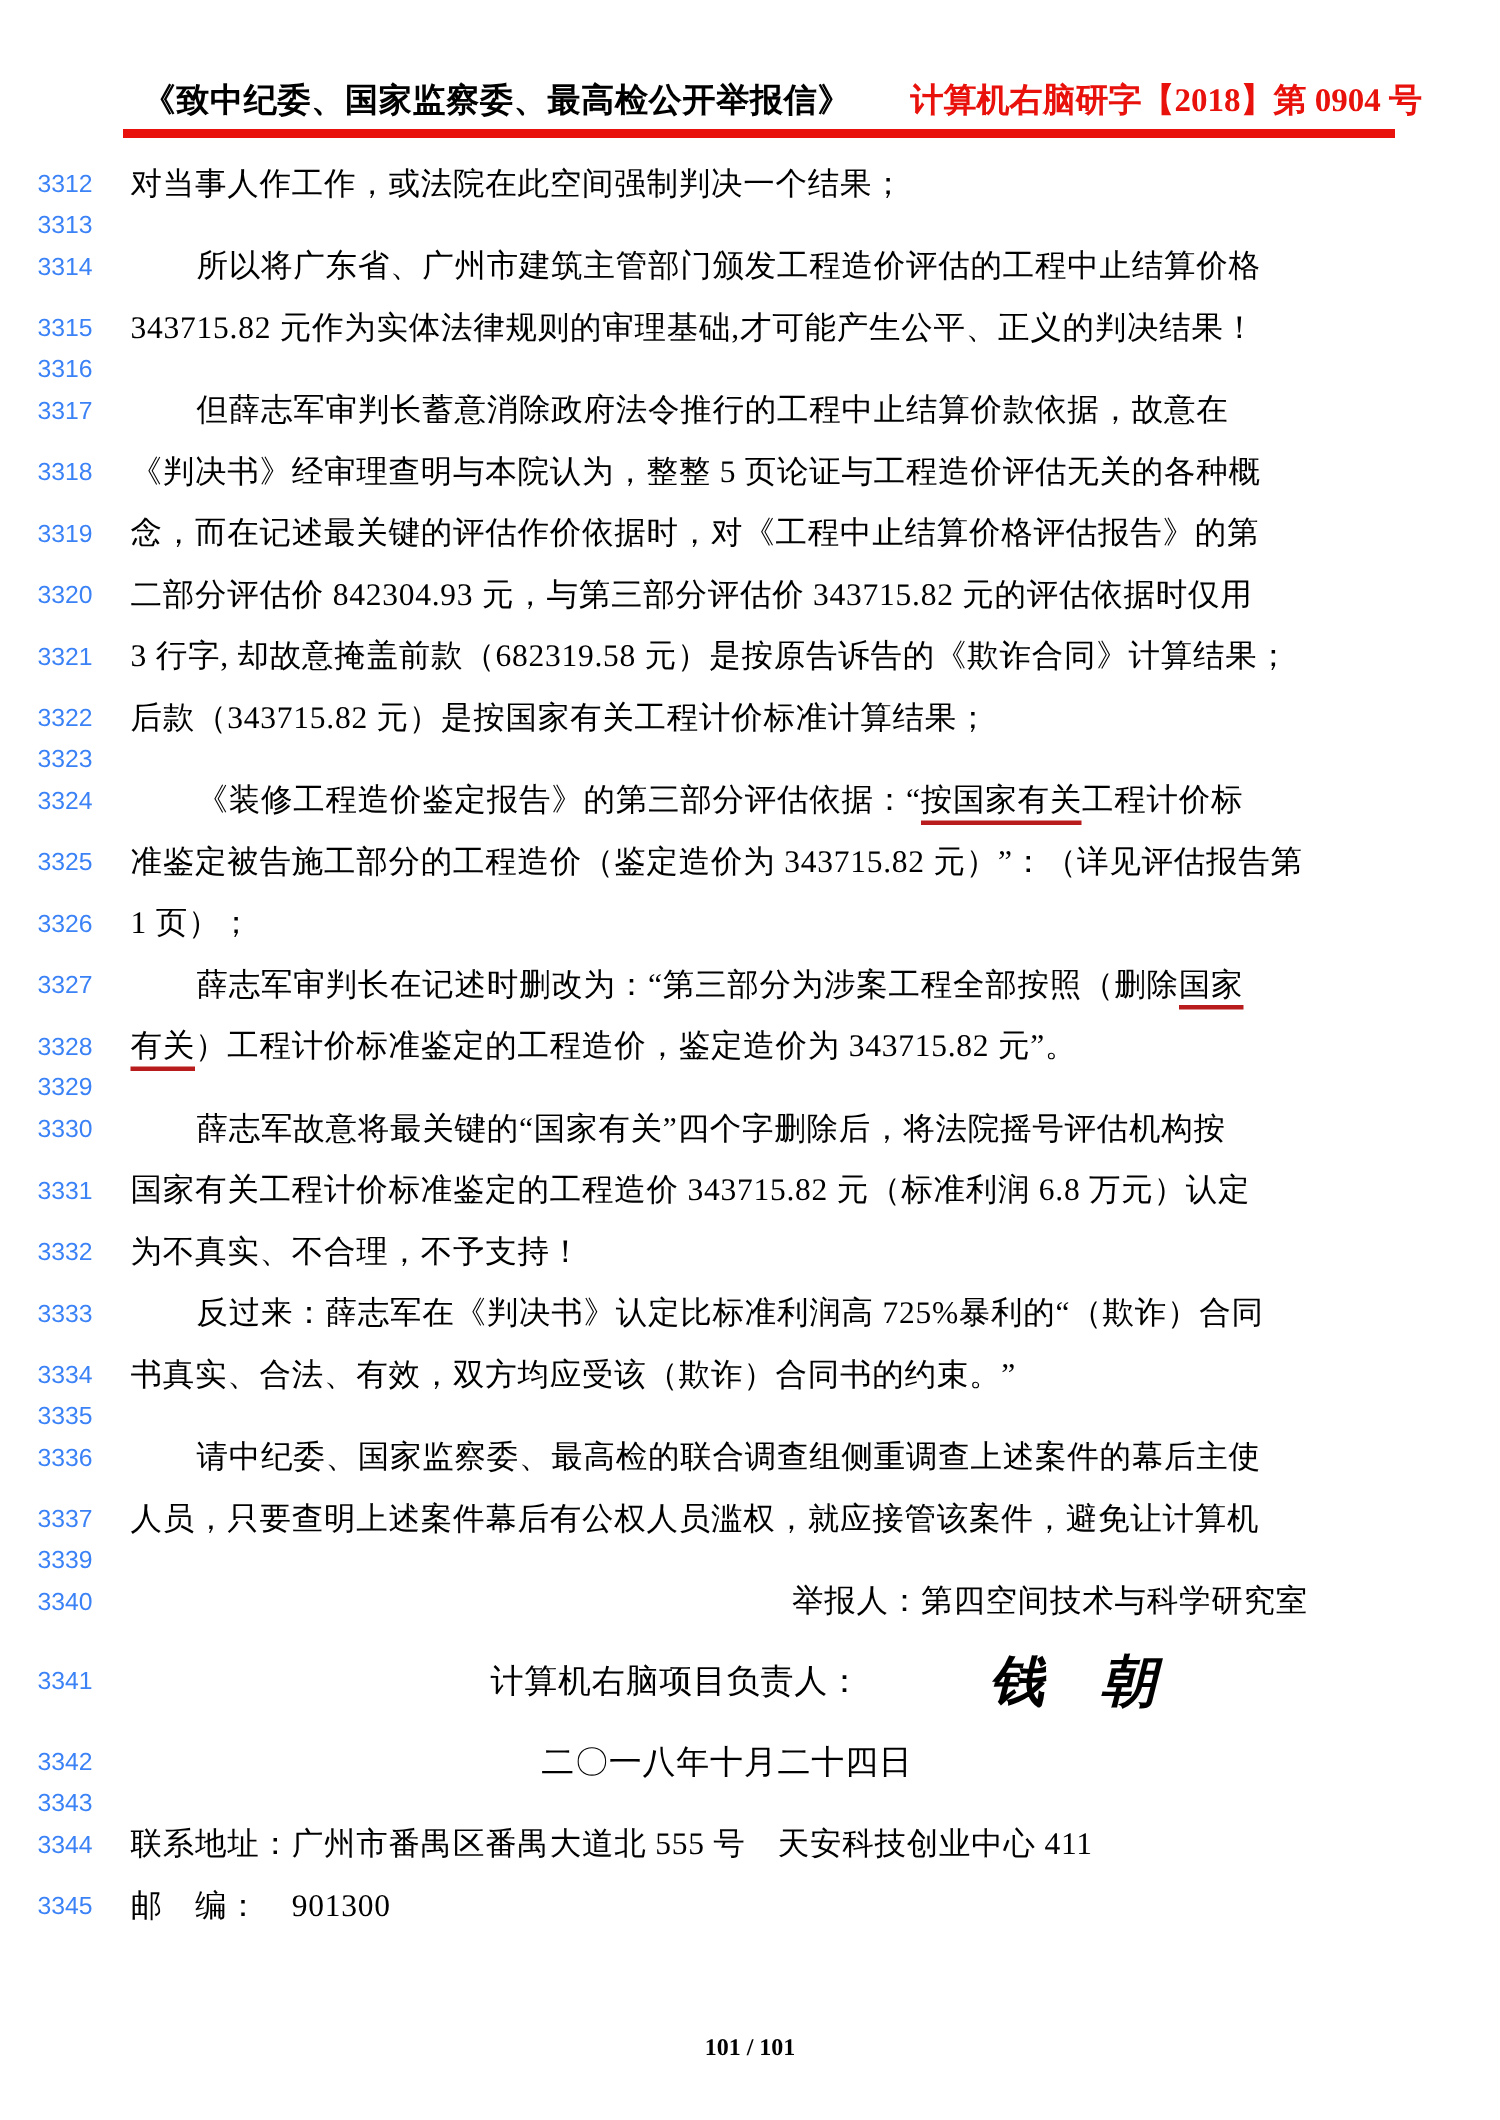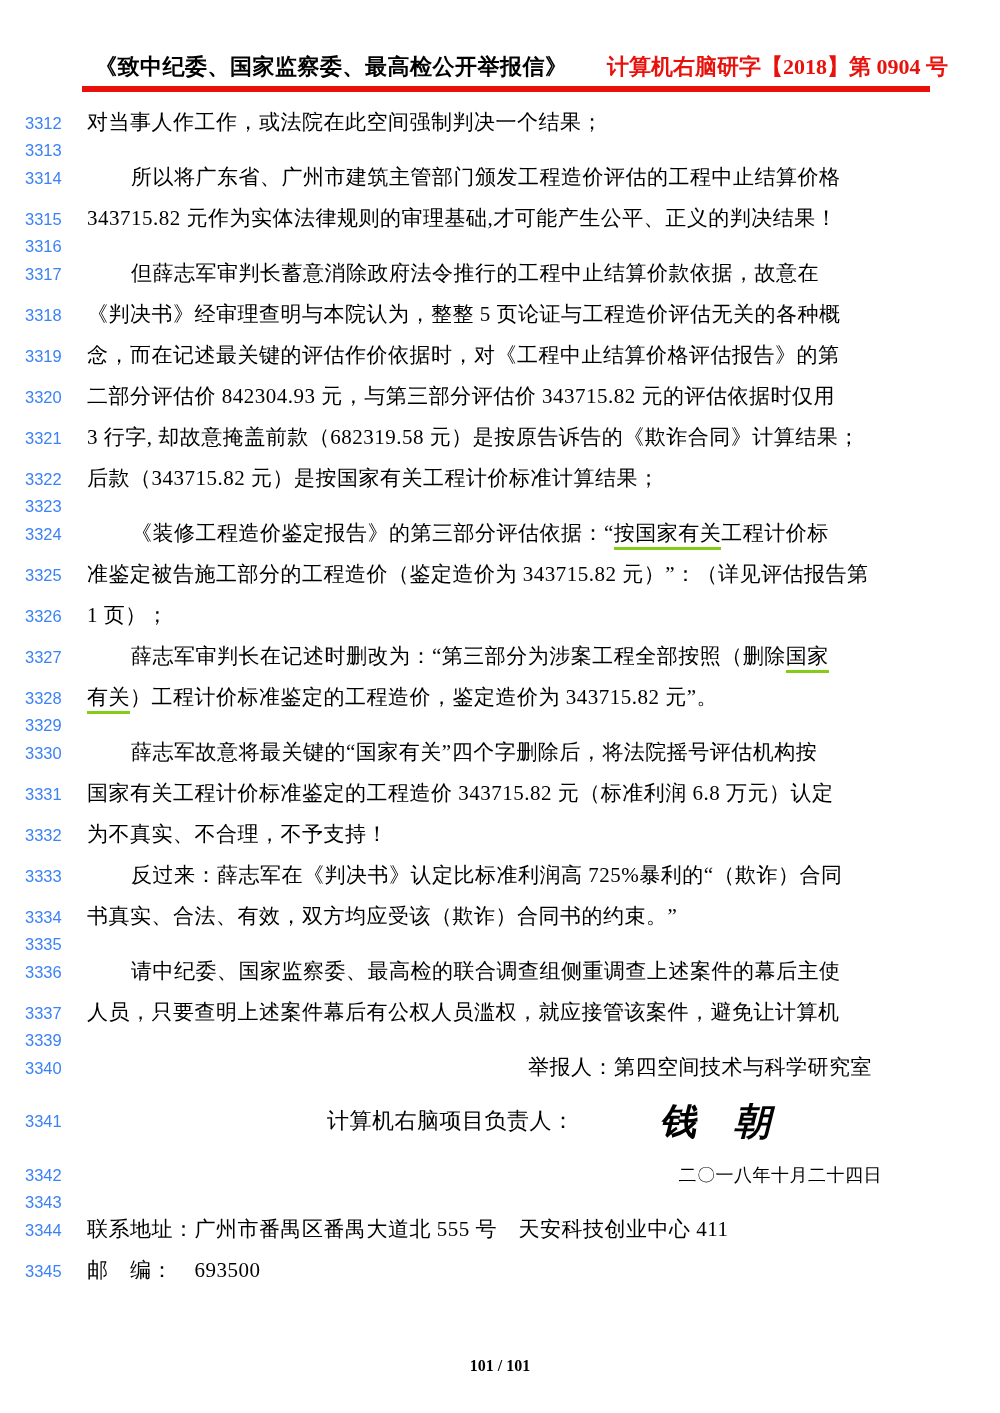--- a/index.html
+++ b/index.html
@@ -58,25 +58,25 @@
   .line-content {
     flex: 1 1 auto;
     font-size: 21px;
     line-height: 1;
     white-space: nowrap;
     letter-spacing: 0.5px;
   }
   .line-content.indent { padding-left: 44px; }
   .bold { font-weight: normal; text-align: right; }
   .red-underline {
-    border-bottom: 3px solid #84cc16;
+    border-bottom: 3px solid #b91c1c;
     padding-bottom: 2px;
   }
   .align-reporter { text-align: right; padding-right: 58px; font-weight: bold; }
-  .align-date { text-align: right; padding-right: 48px; font-size: 18px; }
+  .align-date { text-align: center; padding-right: 48px; font-size: 22px; }
   
   .sig-content { display: flex; align-items: center; }
   .sig-label {
     margin-left: 240px;
     font-size: 22px;
     white-space: nowrap;
   }
   .sig-name {
     margin-left: 85px;
     font-size: 37px;
@@ -231,19 +231,19 @@
     <div class="row row-empty">
       <span class="line-num">3343</span>
       <div class="line-content"></div>
     </div>
     <div class="row row-text">
       <span class="line-num">3344</span>
       <div class="line-content"><span class="bold">联系地址：广州市番禺区番禺大道北 555 号　天安科技创业中心 411</span></div>
     </div>
     <div class="row row-text">
       <span class="line-num">3345</span>
-      <div class="line-content"><span class="bold">邮　编：　693500</span></div>
+      <div class="line-content"><span class="bold">邮　编：　901300</span></div>
     </div>
   </div>
 
 <div class="footer">
   <span>101 / 101</span>
 </div>
 
 </body></html>

